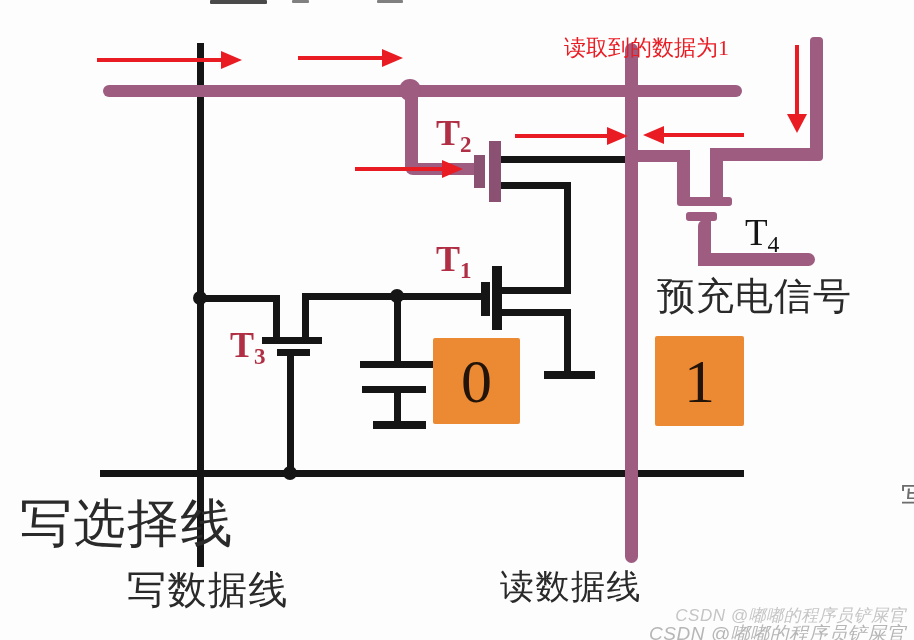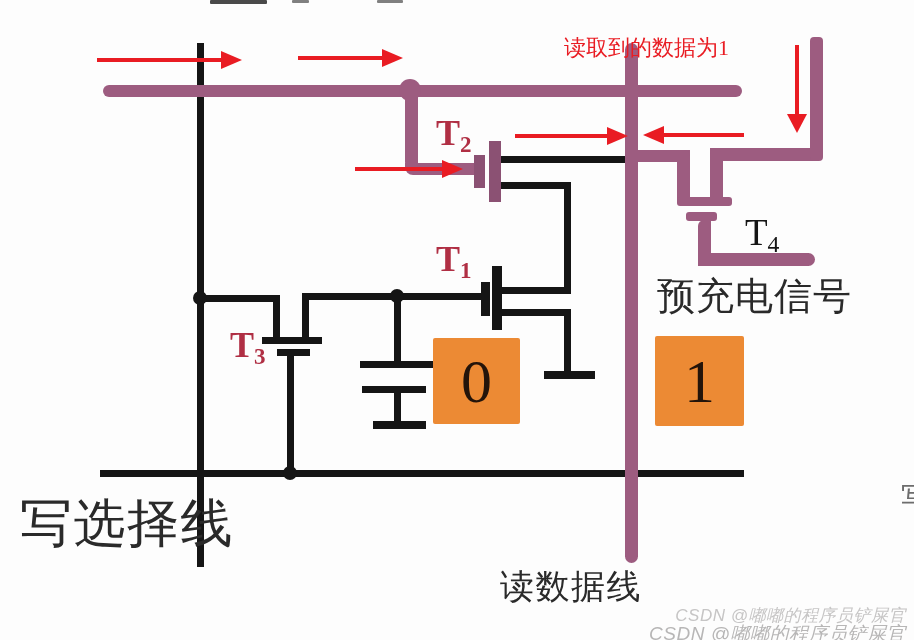--- a/index.html
+++ b/index.html
@@ -128,20 +128,21 @@
   <div class="arrow al" style="left:643px;top:126px;width:101px;height:18px;">
       <span class="shaft"></span>
       <span class="head"></span>
     </div>
   <div class="arrow ad" style="left:787px;top:45px;width:20px;height:88px;">
       <span class="shaft"></span>
       <span class="head"></span>
     </div>
 
   <div class="cjk" style="left:20px;top:481px;font-size:52px;margin-top:16px;">写选择线</div>
+  <div class="cjk" style="left:127px;top:570px;font-size:39px;">写数据线</div>
   <div class="cjk" style="left:500px;top:569px;font-size:34px;">读数据线</div>
   <div class="cjk" style="left:657px;top:277px;font-size:38px;letter-spacing:1px;">预充电信号</div>
 
   <div class="red-note" style="left:564px;top:36px;font-size:22px;">读取到的数据为1</div>
 
 
   <div class="tlabel" style="left:436px;top:241px;font-size:36px;">
     <span>T</span><sub>1</sub>
   </div>
   <div class="tlabel" style="left:436px;top:115px;font-size:36px;">

